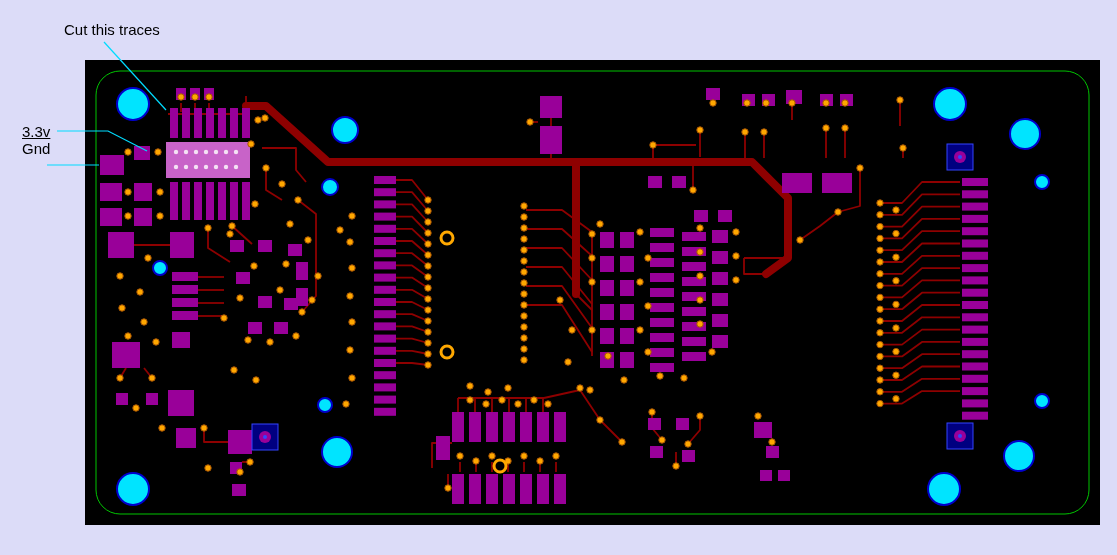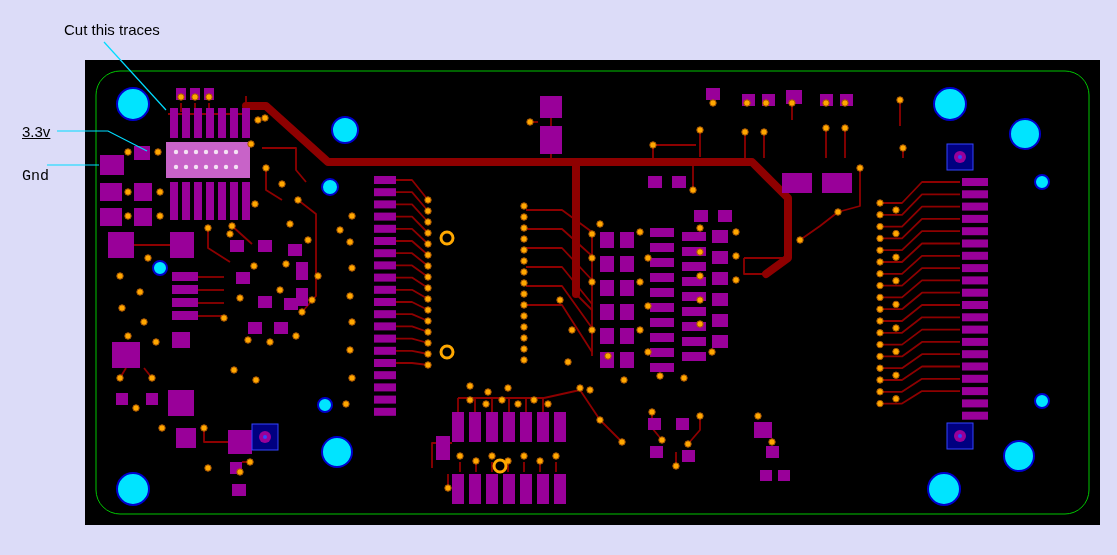--- a/index.html
+++ b/index.html
@@ -14,21 +14,21 @@
   .anno{
     position:absolute;
     color:var(--label-text,#000);
     font-size:15px;
     line-height:17px;
     white-space:nowrap;
     z-index:5;
   }
   .anno-cut{left:64px;top:21px;}
   .anno-33v{left:22px;top:123px;text-decoration:underline;}
-  .anno-gnd{left:22px;top:168px;font-family:Liberation Mono, monospace;}
+  .anno-gnd{left:22px;top:140px;}
 </style>
 </head>
 <body>
 
 <div class="stage">
   <div class="anno anno-cut">Cut this traces</div>
   <div class="anno anno-33v">3.3v</div>
   <div class="anno anno-gnd">Gnd</div>
   <svg id="board-svg" width="1117" height="555" viewBox="0 0 1117 555">
       <g>

